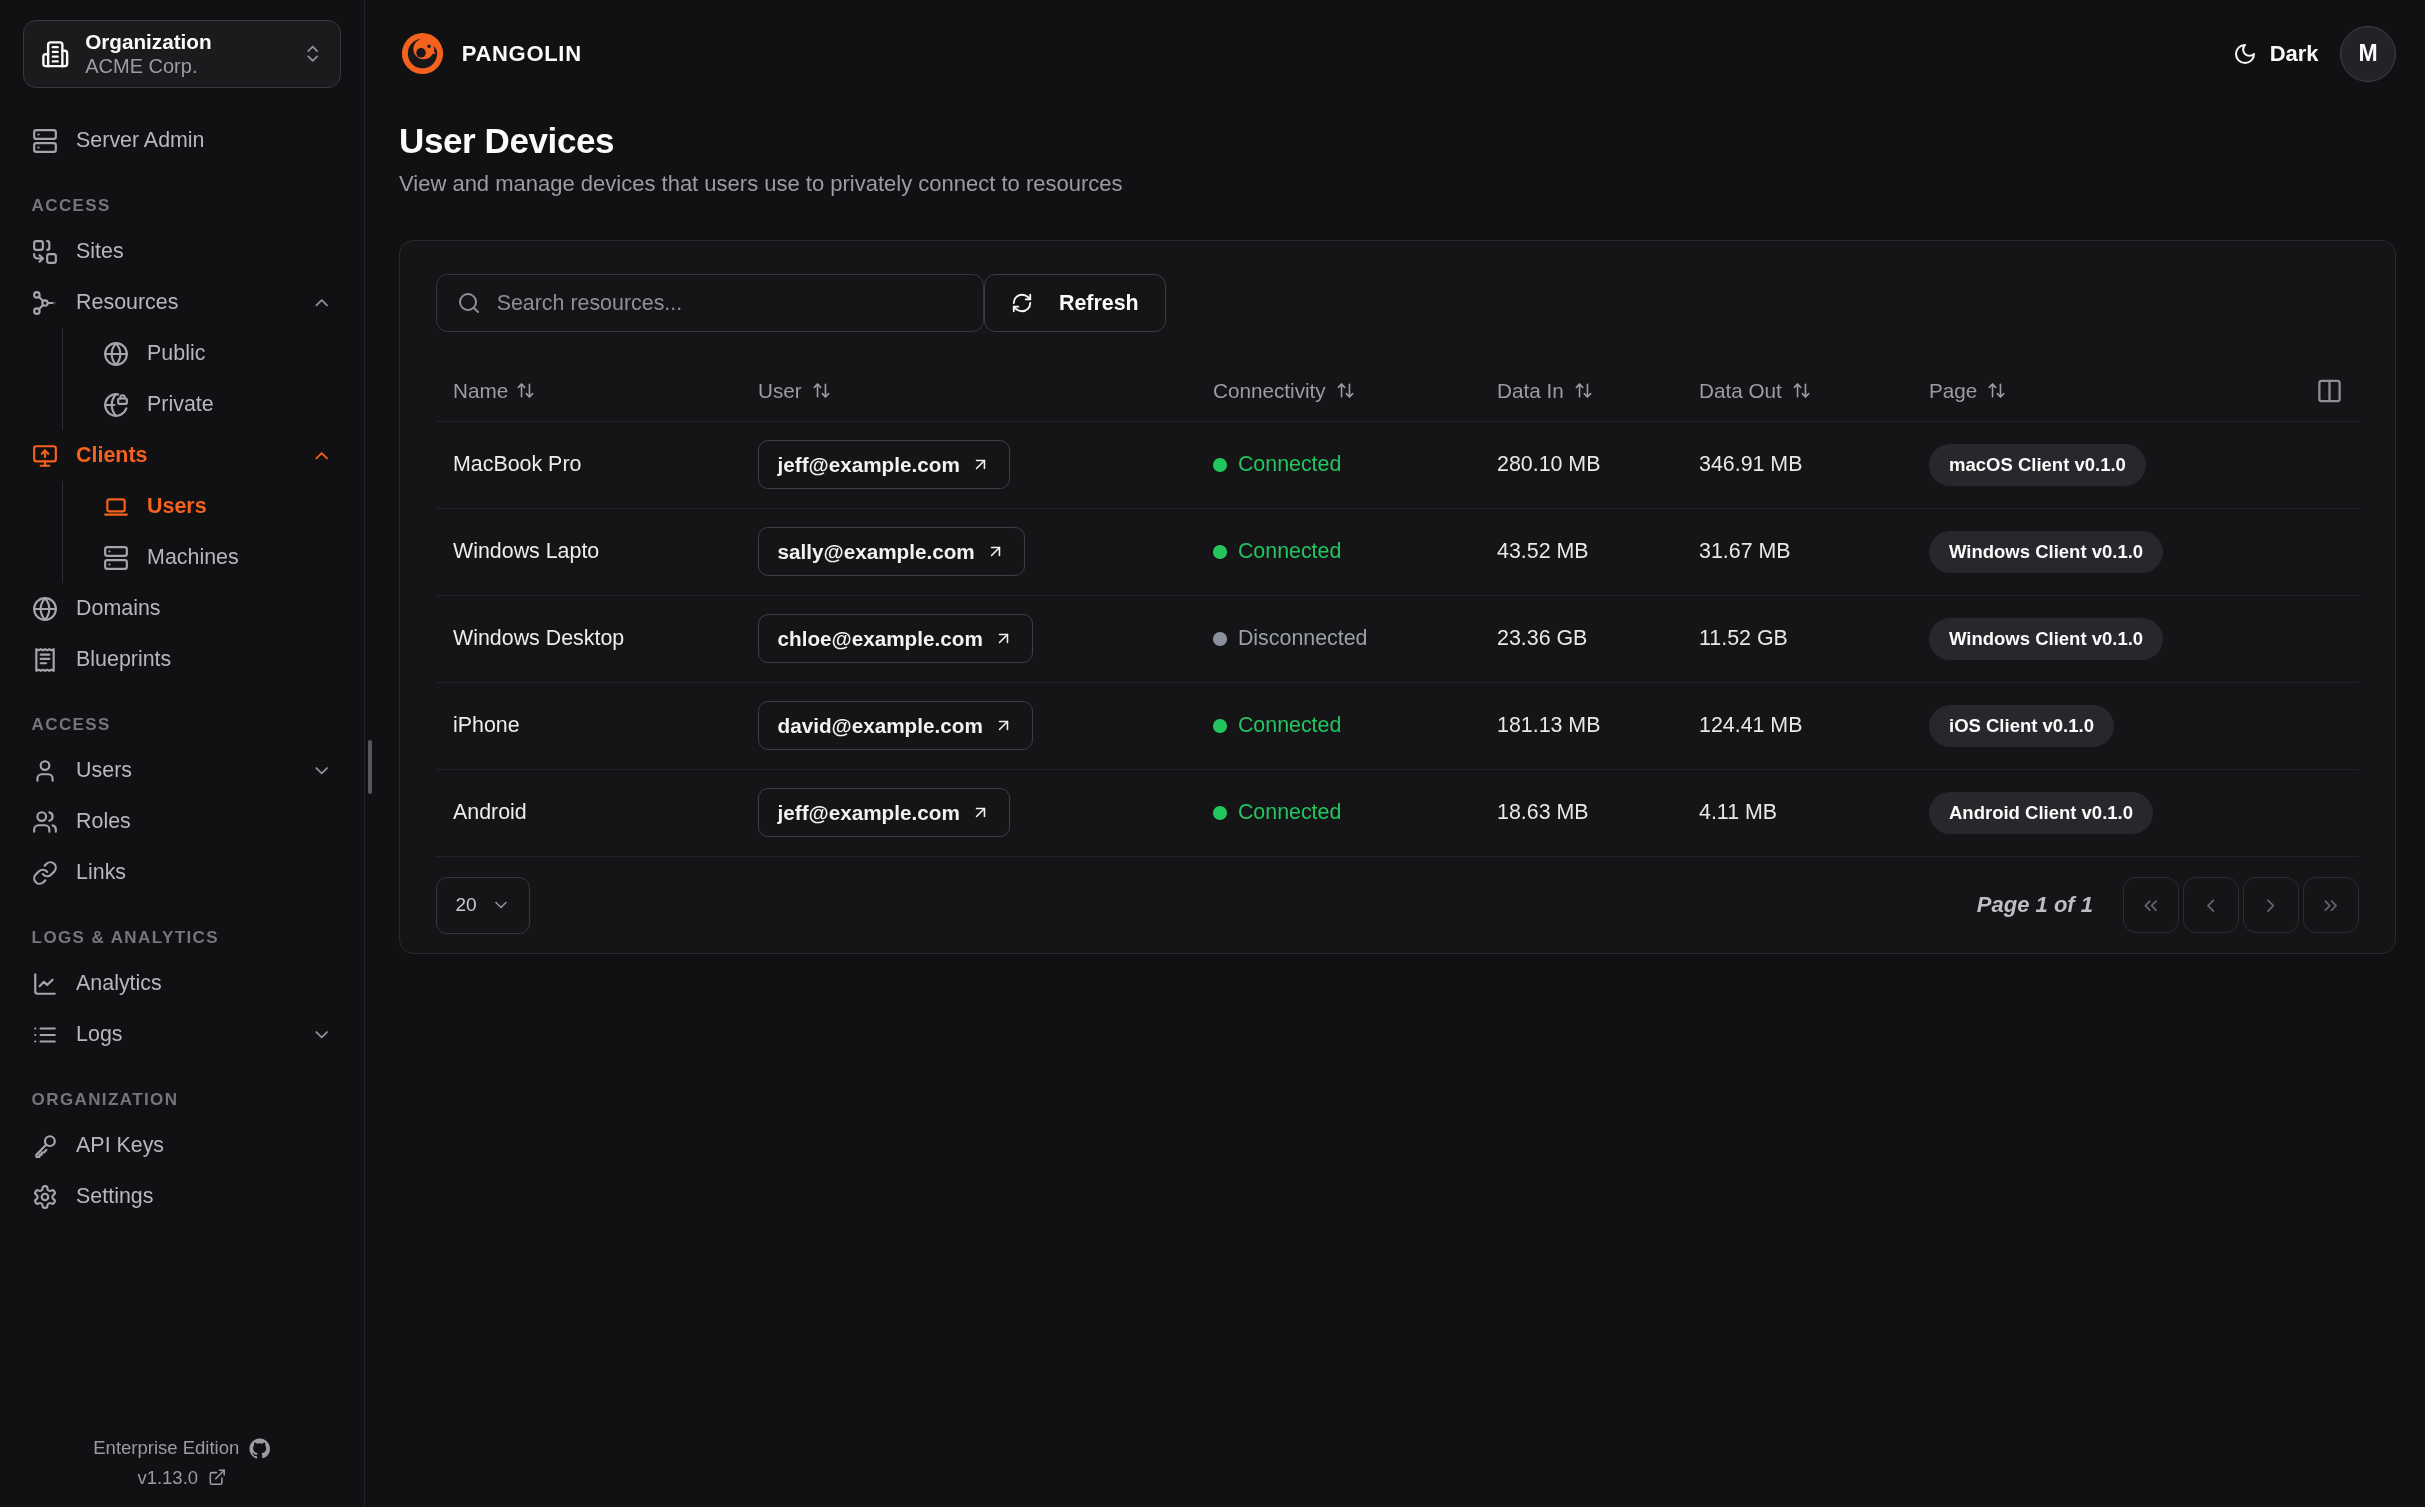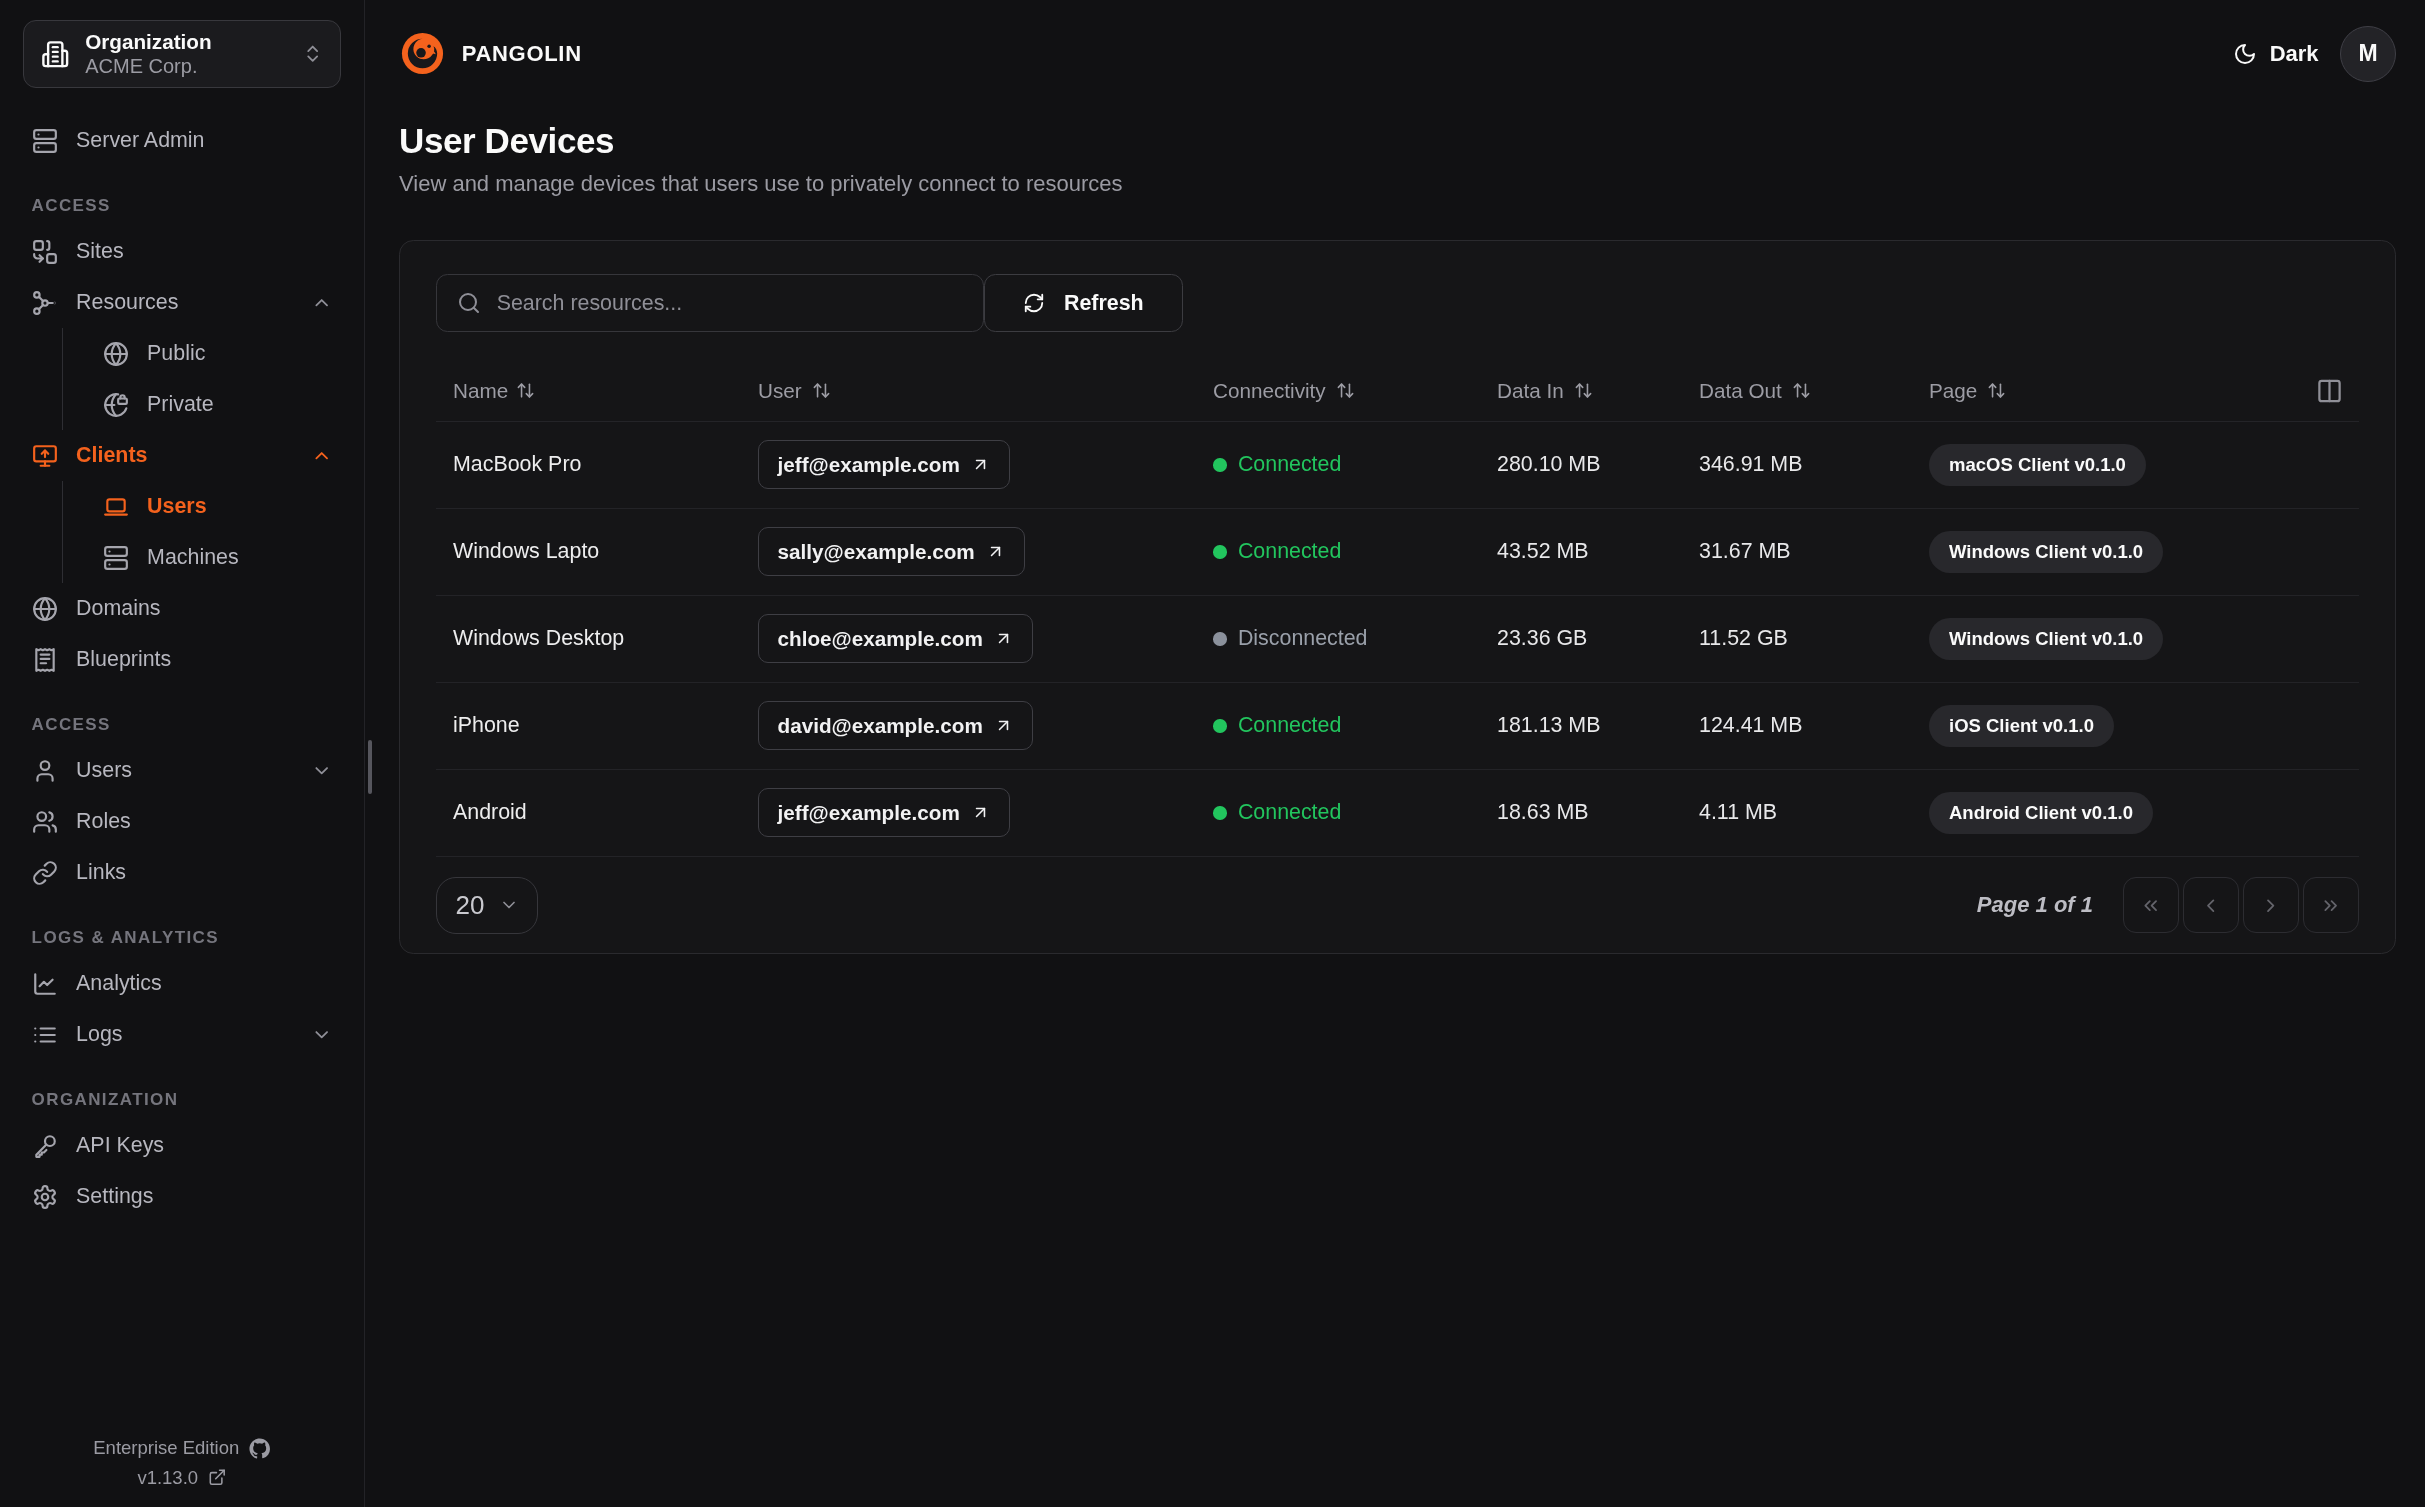--- a/index.html
+++ b/index.html
@@ -89,22 +89,22 @@
     width:548px; height:58px; border:1.4px solid #36363b; border-radius:11.4px; padding:0 20px;
     color:#8f8f97;
   }
   .search .ic { width:24px; height:24px; }
   .search input {
     flex:1; background:transparent; border:none; outline:none;
     font-size:21.4px; color:#e8e8ea; font-family:inherit;
   }
   .search input::placeholder { color:#8f8f97; }
   .btn-refresh {
-    display:flex; align-items:center; gap:19px;
-    height:58px; padding:0 38px; border:1.4px solid #3c3c41; border-radius:11.4px;
+    display:flex; align-items:center; gap:26px;
+    height:58px; padding:0 26px; border:1.4px solid #3c3c41; border-radius:11.4px;
     background:transparent; color:#fafafa; font-size:21.4px; font-weight:600; font-family:inherit; cursor:pointer;
   }
   .btn-refresh .ic { width:22px; height:22px; }
 
   .trow {
     display:grid;
     grid-template-columns:322px 455px 284px 202px 230px 1fr;
     align-items:center;
   }
   .thead { margin-top:28.5px; height:61px; border-bottom:1.4px solid #242428; position:relative; }
@@ -132,22 +132,22 @@
   .td-num { font-size:21.4px; color:#e8e8ea; }
   .agent-badge {
     display:inline-block; justify-self:start;
     background:#28282c; border-radius:712px; padding:10px 20px;
     font-size:18.5px; font-weight:700; color:#fafafa;
   }
 
   .card-footer { margin-top:20px; display:flex; align-items:center; justify-content:space-between; }
   .pagesize {
     display:flex; align-items:center; gap:14.3px;
-    height:57px; padding:0 18.5px; border:1.4px solid #36363b; border-radius:20px;
-    background:transparent; color:#c9c9cf; font-size:26px; font-family:inherit; cursor:pointer;
+    height:57px; padding:0 18.5px; border:1.4px solid #36363b; border-radius:11px;
+    background:transparent; color:#c9c9cf; font-size:19px; font-family:inherit; cursor:pointer;
   }
   .pagesize .ic { width:20px; height:20px; color:#8f8f97; }
   .pager { display:flex; align-items:center; gap:4px;font-style:italic; }
   .page-label { font-size:22px; font-weight:600; color:#bdbdc4; margin-right:26px; }
   .pg-btn {
     width:56px; height:56px; border:1.4px solid #2c2c31; border-radius:13px;
     background:transparent; color:#64646b; cursor:pointer;
     display:flex; align-items:center; justify-content:center;
   }
   .pg-btn .ic { width:21.4px; height:21.4px; }

